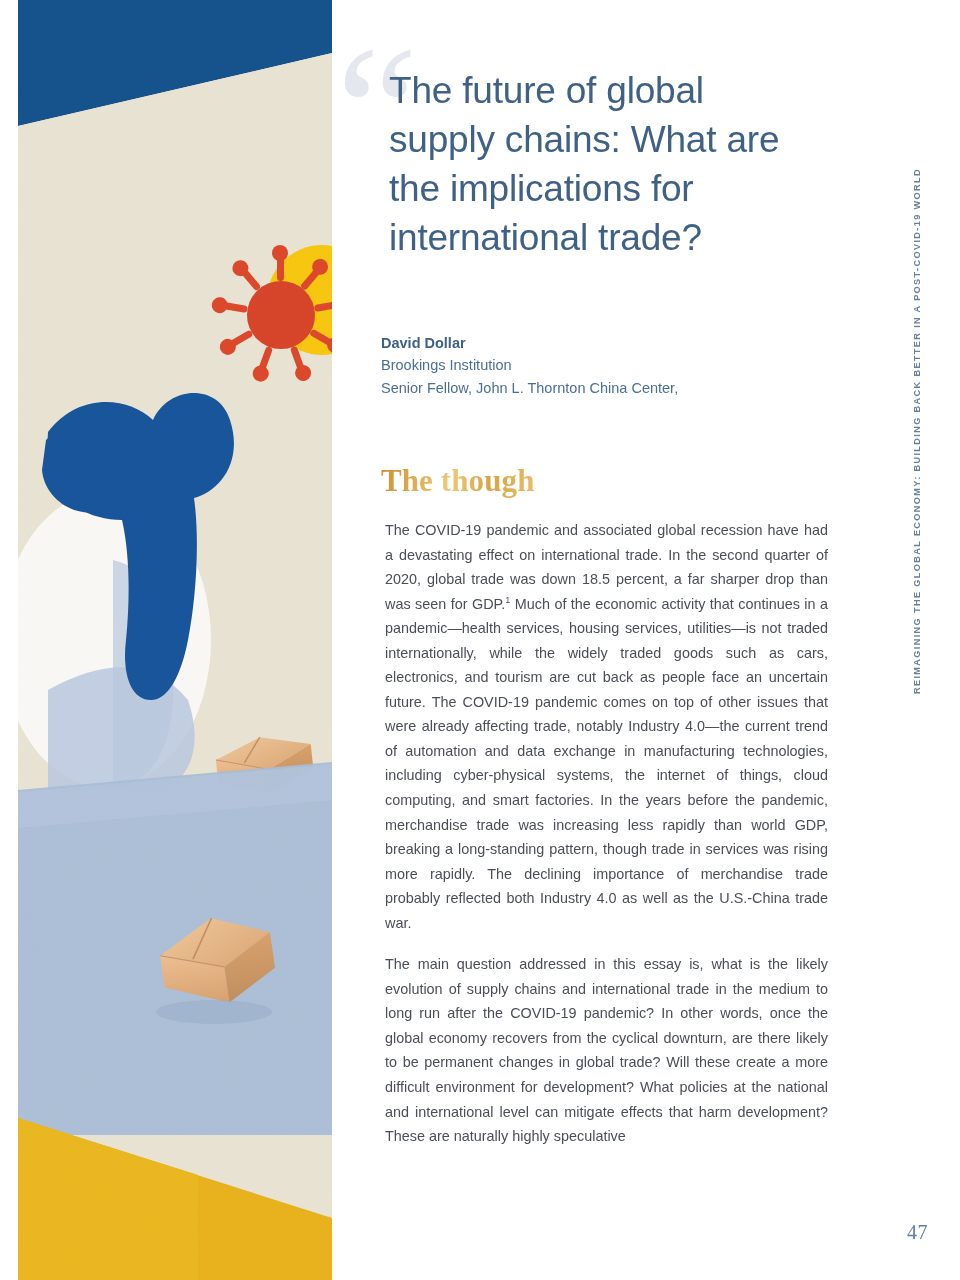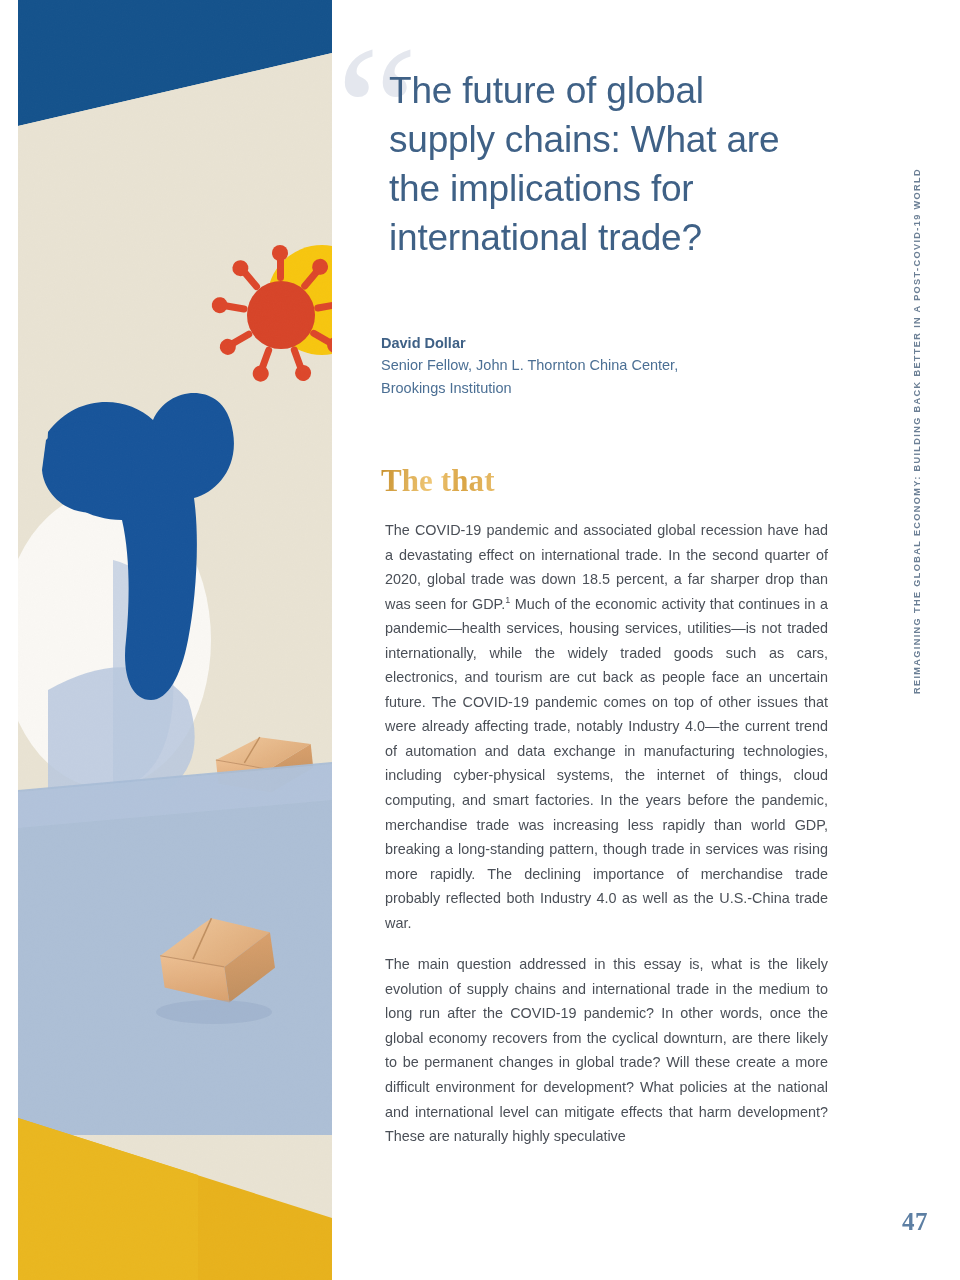--- a/index.html
+++ b/index.html
@@ -142,26 +142,25 @@
   #body-column p sup {
     font-size: 9px;
     vertical-align: super;
     line-height: 0;
   }
 
   
   #page-number {
     position: absolute;
     right: 32px;
-    bottom: 44px;
+    bottom: 36px;
     font-family: "Liberation Serif", serif;
-    font-size: 25px;
+    font-size: 20px;
     color: #5d7fa3;
     letter-spacing: 0.5px;
-    font-weight: bold;
   }
 </style>
 </head>
 <body>
 
 <div id="page">
 
   <div id="illustration">
     <svg width="314" height="1280" viewBox="0 0 314 1280" xmlns="http://www.w3.org/2000/svg">
       <defs>
@@ -288,25 +287,25 @@
   <div id="running-header">
     <span class="rh-text">REIMAGINING THE GLOBAL ECONOMY: BUILDING BACK BETTER IN A POST-COVID-19 WORLD</span>
   </div>
 
   <div id="quote-mark">“</div>
 
   <h1 id="title">The future of global supply chains: What are the implications for international trade?</h1>
 
   <div id="byline">
     <div class="author">David Dollar</div>
+    <div class="affil">Brookings Institution</div>
     <div class="affil">Senior Fellow, John L. Thornton China Center,</div>
-    <div class="affil">Brookings Institution</div>
   </div>
 
-  <h2 id="section-heading">The that</h2>
+  <h2 id="section-heading">The though</h2>
 
   <div id="body-column">
     <p><span>The COVID-19 pandemic and associated global recession have had a devastating effect on international trade. In the second quarter of 2020, global trade was down 18.5 percent, a far sharper drop than was seen for GDP.</span><sup>1</sup><span> Much of the economic activity that continues in a pandemic—health services, housing services, utilities—is not traded internationally, while the widely traded goods such as cars, electronics, and tourism are cut back as people face an uncertain future. The COVID-19 pandemic comes on top of other issues that were already affecting trade, notably Industry 4.0—the current trend of automation and data exchange in manufacturing technologies, including cyber-physical systems, the internet of things, cloud computing, and smart factories. In the years before the pandemic, merchandise trade was increasing less rapidly than world GDP, breaking a long-standing pattern, though trade in services was rising more rapidly. The declining importance of merchandise trade probably reflected both Industry 4.0 as well as the U.S.-China trade war.</span></p>
     <p>The main question addressed in this essay is, what is the likely evolution of supply chains and international trade in the medium to long run after the COVID-19 pandemic? In other words, once the global economy recovers from the cyclical downturn, are there likely to be permanent changes in global trade? Will these create a more difficult environment for development? What policies at the national and international level can mitigate effects that harm development? These are naturally highly speculative</p>
   </div>
 
   <div id="page-number">47</div>
 
 </div>
 

